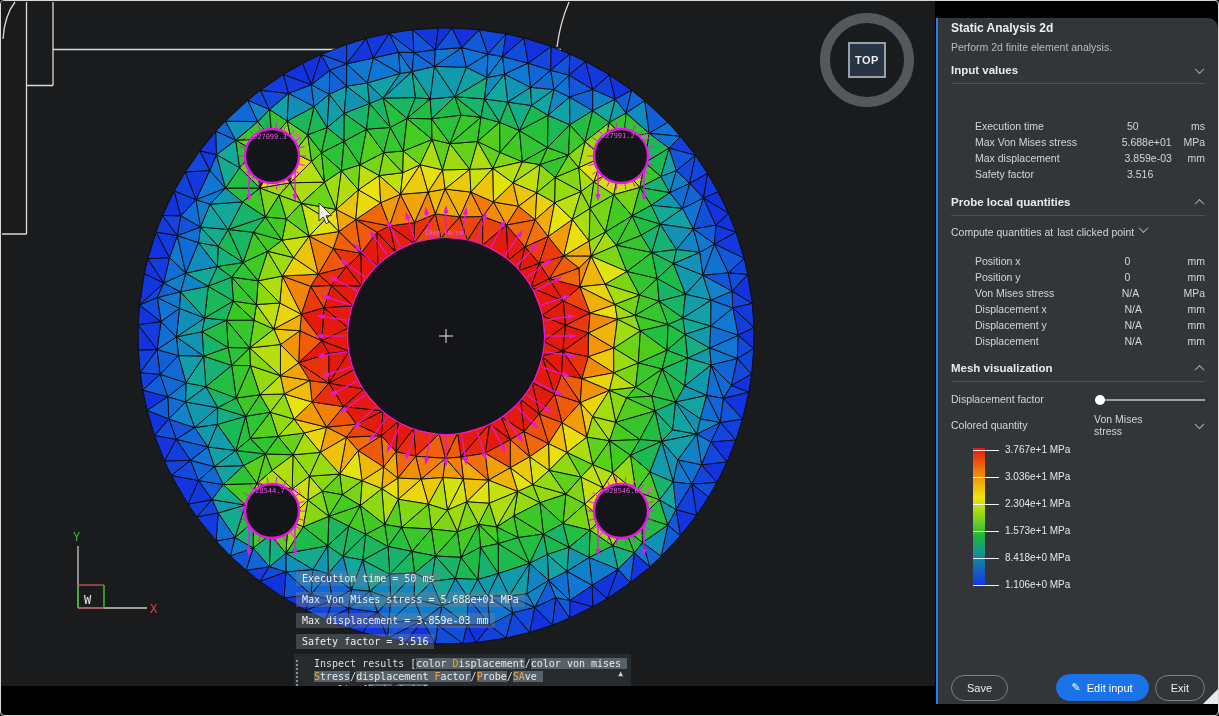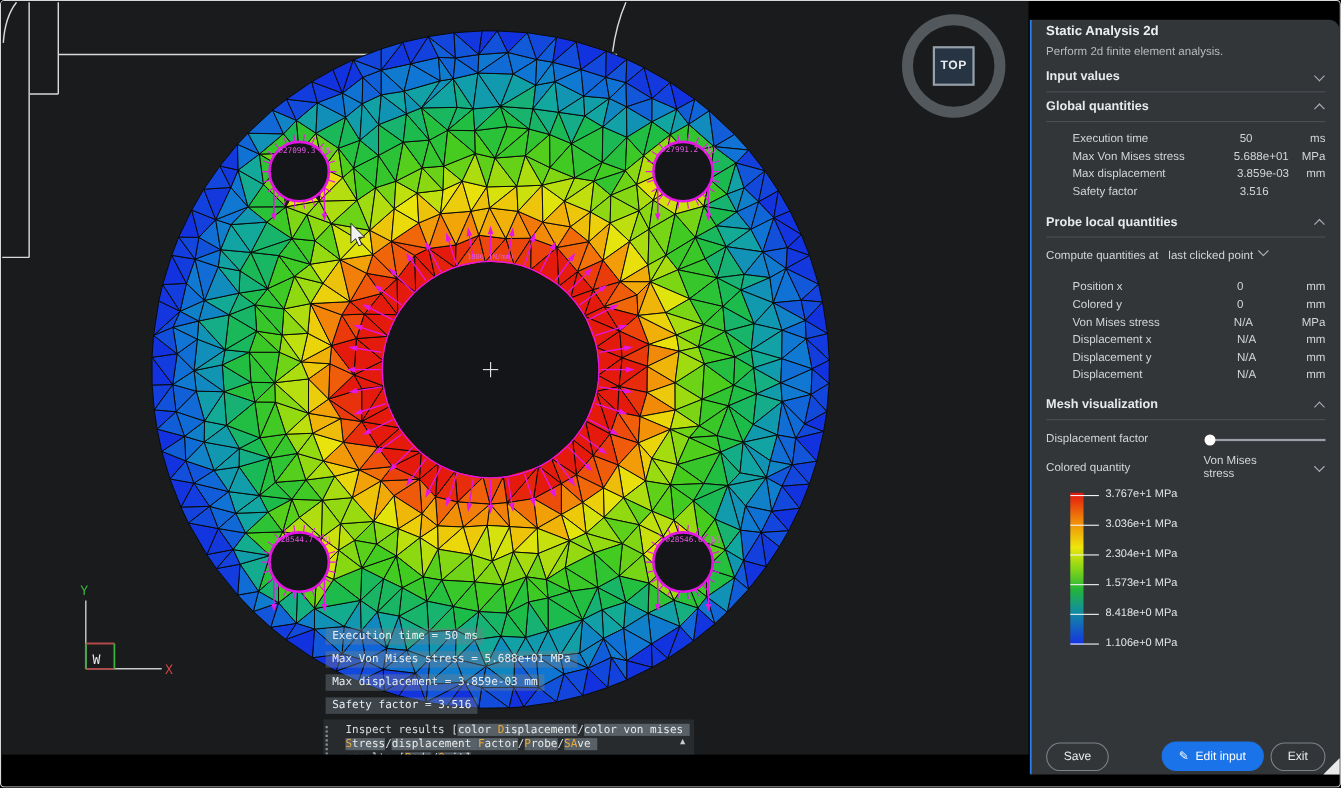--- a/index.html
+++ b/index.html
@@ -27,21 +27,21 @@
   #panel-title{top:3px;font-size:12px;font-weight:bold;color:#eceeef;}
   #panel-subtitle{top:23px;font-size:10.5px;color:#b7babd;}
   .sec-hdr{display:flex;justify-content:space-between;align-items:center;font-size:11.5px;font-weight:bold;color:#e7e9ea;padding-bottom:7px;border-bottom:1px solid #4b4f53;}
   .chev{display:inline-block;width:6px;height:6px;border-right:1.5px solid #a9afb4;border-bottom:1.5px solid #a9afb4;margin-right:2px;}
   .chev.down{transform:rotate(45deg) translate(-1px,-1px);}
   .chev.up{transform:rotate(-135deg) translate(-1px,-1px);}
   .qrow{display:flex;font-size:10.5px;line-height:16px;color:#d2d5d7;}
   .qrow .l{width:152px;padding-left:24px;}
   .qrow .v{width:64px;}
   .qrow .u{flex:1;}
-  #compute-row{display:flex;align-items:center;font-size:10.5px;color:#d2d5d7;gap:9px;}
+  #compute-row{display:flex;align-items:center;font-size:10.5px;color:#d2d5d7;gap:4px;}
   #compute-row .dd{display:flex;gap:6px;cursor:default;}
   
   .ctl-row{display:flex;align-items:center;font-size:10.5px;color:#d2d5d7;}
   .ctl-row .l{width:150px;}
   #slider-track{position:relative;width:110px;height:2px;background:#9aa0a5;margin-top:1px;}
   #slider-thumb{position:absolute;left:-3px;top:-4px;width:10px;height:10px;border-radius:50%;background:#fff;}
   
   #legend{top:428px;height:152px;}
   #legend-bar{position:absolute;left:22px;top:2px;width:12px;height:138px;background:linear-gradient(180deg,#e41410 0%,#f0790a 16%,#eee60c 36%,#86d616 50%,#22b43c 64%,#128e9e 78%,#1533e4 100%);}
   .tick{position:absolute;left:22px;height:1px;}
@@ -1325,24 +1325,20 @@
 
   <div id="panel">
     <div class="abs" id="panel-title">Static Analysis 2d</div>
     <div class="abs" id="panel-subtitle">Perform 2d finite element analysis.</div>
 
     <div class="abs sec-hdr" style="top:46px">
       <span>Input values</span>
       <span class="chev down"></span>
     </div>
 
-    <div class="abs sec-hdr" style="top:73px">
-      <span>Global quantities</span>
-      <span class="chev up"></span>
-    </div>
     <div class="abs" style="top:100px">
       <div class="qrow">
           <span class="l">Execution time</span>
           <span class="v">50</span>
           <span class="u">ms</span>
         </div>
       <div class="qrow">
           <span class="l">Max Von Mises stress</span>
           <span class="v">5.688e+01</span>
           <span class="u">MPa</span>
@@ -1370,21 +1366,21 @@
         <span class="chev down"></span>
       </span>
     </div>
     <div class="abs" style="top:235px">
       <div class="qrow">
           <span class="l">Position x</span>
           <span class="v">0</span>
           <span class="u">mm</span>
         </div>
       <div class="qrow">
-          <span class="l">Colored y</span>
+          <span class="l">Position y</span>
           <span class="v">0</span>
           <span class="u">mm</span>
         </div>
       <div class="qrow">
           <span class="l">Von Mises stress</span>
           <span class="v">N/A</span>
           <span class="u">MPa</span>
         </div>
       <div class="qrow">
           <span class="l">Displacement x</span>

